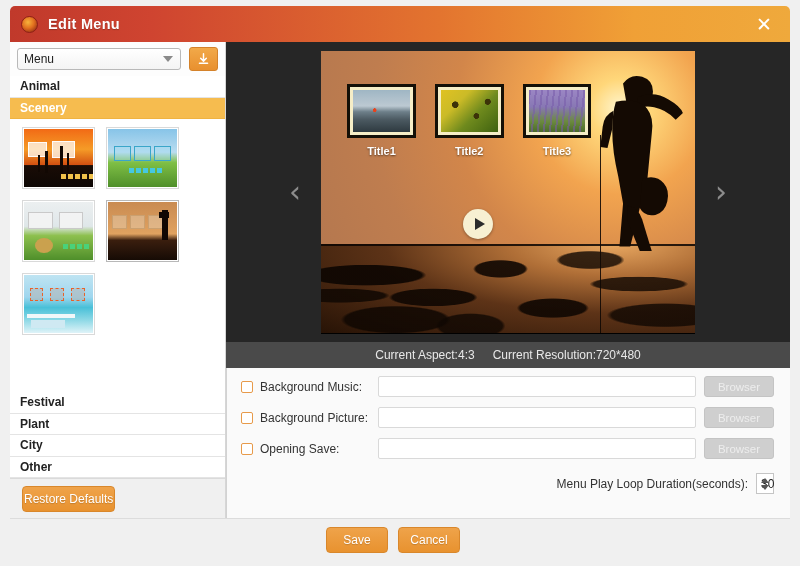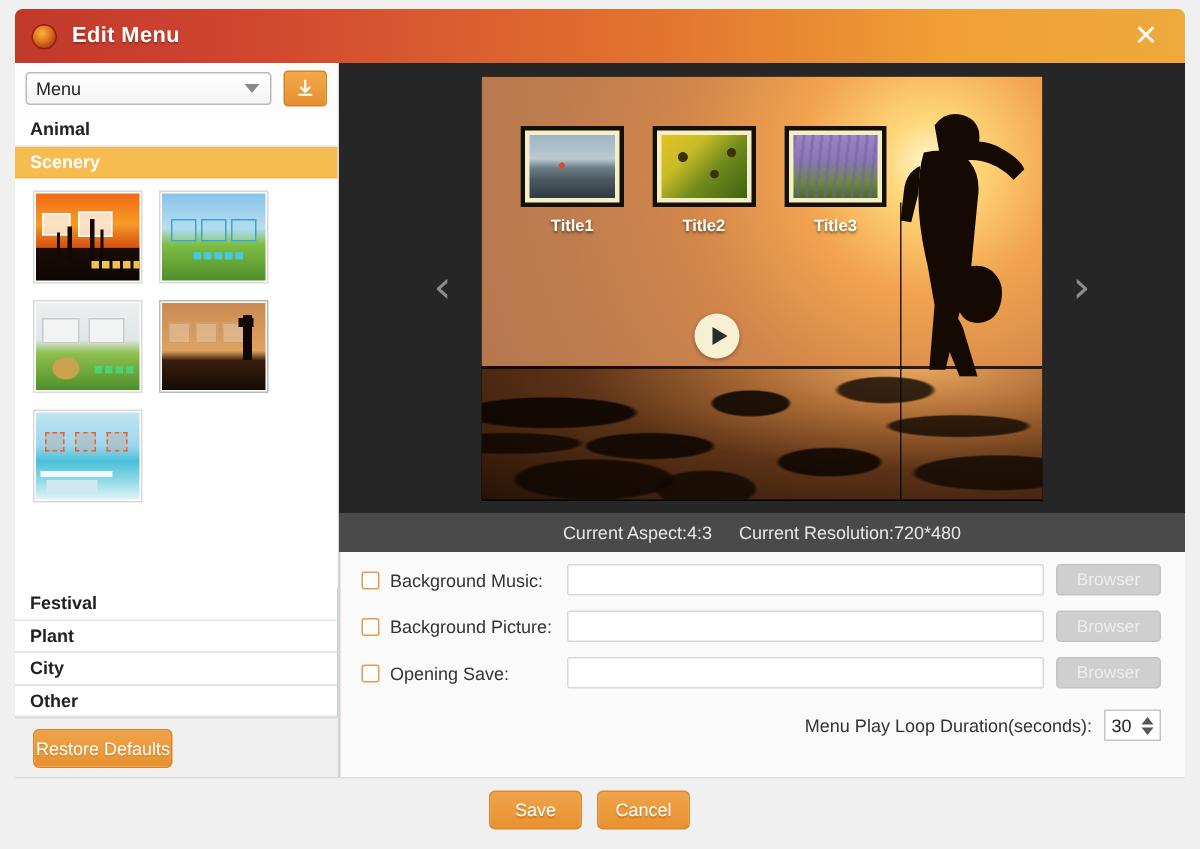--- a/index.html
+++ b/index.html
@@ -150,21 +150,21 @@
   .tn-dots {
     position: absolute; display: flex; gap: 2px;
   }
   .tn-dots i { width: 5px; height: 5px; background: #f0c14b; display: block; }
   .tn-dots.cy i { background: #45c8e0; }
   .tn-dots.gr i { background: #4ad17a; }
   .tn-sil {
     position: absolute; background: #120803;
   }
 
-  .cats-bottom { background: #15803d; }
+  .cats-bottom { background: #fdba74; }
 
   .sb-footer {
     height: 40px;
     background: #f0f0f0;
     display: flex; align-items: center;
     padding-left: 12px;
     border-top: 1px solid #dadada;
   }
   .btn-orange {
     background: linear-gradient(to bottom, #efa34a, #e8922f);
@@ -346,21 +346,21 @@
     display: flex; align-items: center; justify-content: center;
     cursor: default;
     flex: none;
   }
   .frow.loop {
     justify-content: flex-end;
     margin-top: 14px;
   }
   .loop-label { font-size: 12px; color: #333; margin-right: 8px; }
   .spin {
-    width: 38px; height: 21px;
+    width: 18px; height: 21px;
     border: 1px solid #c5c5c5;
     background: #fff;
     display: flex; align-items: center;
     padding: 0 4px;
     font-size: 12px; color: #222;
     position: relative;
     cursor: text;
   }
   .spin .arrows {
     position: absolute; right: 4px; top: 50%;

